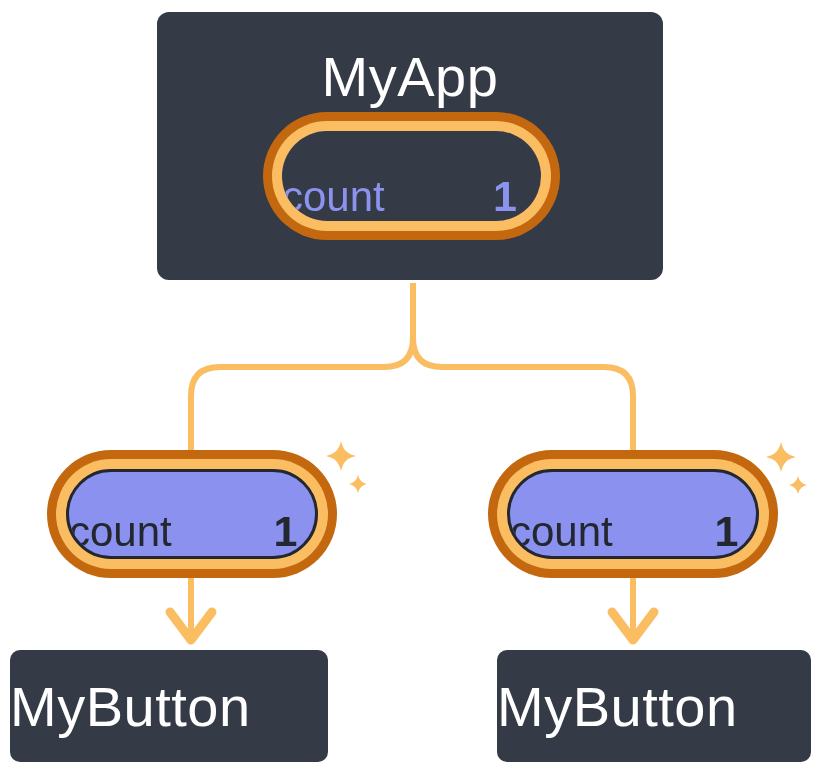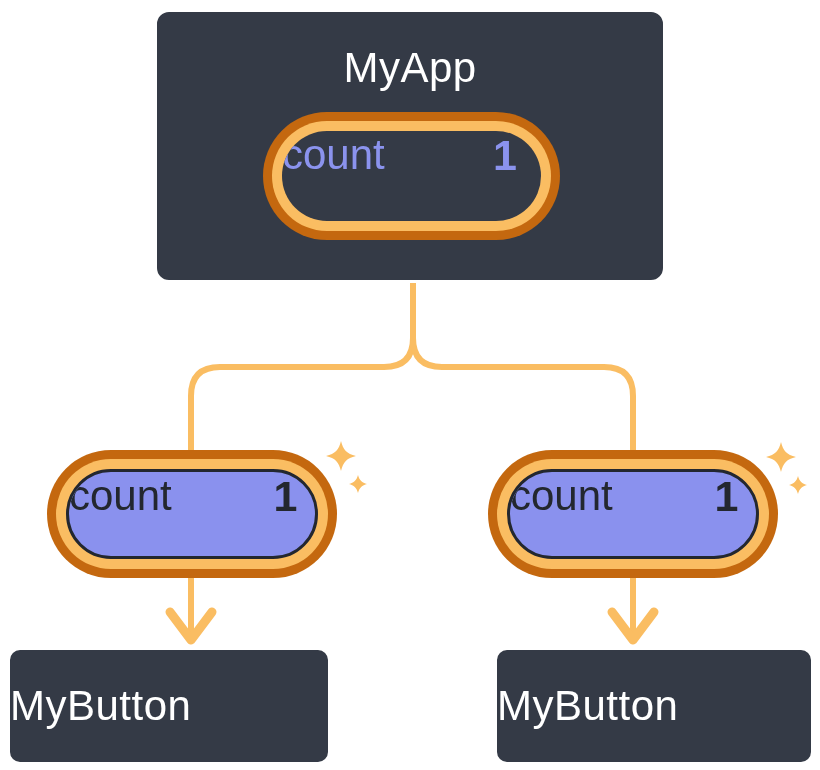--- a/index.html
+++ b/index.html
@@ -21,21 +21,21 @@
     border:2px solid var(--white,#ffffff);
     box-sizing:border-box;
     z-index:1;
   }
   .node-root{left:155px;top:10px;width:510px;height:272px;border-radius:14px;}
   .node-leaf{display:flex;align-items:center;border-radius:12px;}
   .node-leaf.pos-left{left:8px;top:648px;width:322px;height:116px;}
   .node-leaf.pos-right{left:495px;top:648px;width:318px;height:116px;}
   .node-title{
     color:var(--white,#ffffff);
-    font-size:42px;font-weight:500;letter-spacing:0.5px;
+    font-size:56px;font-weight:500;letter-spacing:0.5px;
   }
   .node-root .node-title{position:absolute;top:32px;left:0;width:100%;text-align:center;}
 
   .pill{
     position:absolute;
     border-radius:999px;
     background:var(--orange-dark,#c4680f);
     padding:9px;
     box-sizing:border-box;
     z-index:2;
@@ -43,21 +43,21 @@
   .pill-mid{
     width:100%;height:100%;
     border-radius:999px;
     background:var(--orange,#fabd62);
     padding:10px;
     box-sizing:border-box;
   }
   .pill-core{
     width:100%;height:100%;
     border-radius:999px;
-    display:flex;align-items:flex-start;
+    display:flex;align-items:flex-end;
     overflow:hidden;
     box-sizing:border-box;
     gap:40px;
   }
   .pill-name{flex:1;display:flex;align-items:center;justify-content:center;font-size:42px;}
   .pill-value{display:flex;align-items:center;justify-content:center;font-size:43px;font-weight:700;}
   .pill-divider{flex:0 0 auto;}
 
   .state-pill{left:263px;top:112px;width:297px;height:128px;}
   .state-pill .pill-core{background:var(--slate,#343a46);}

